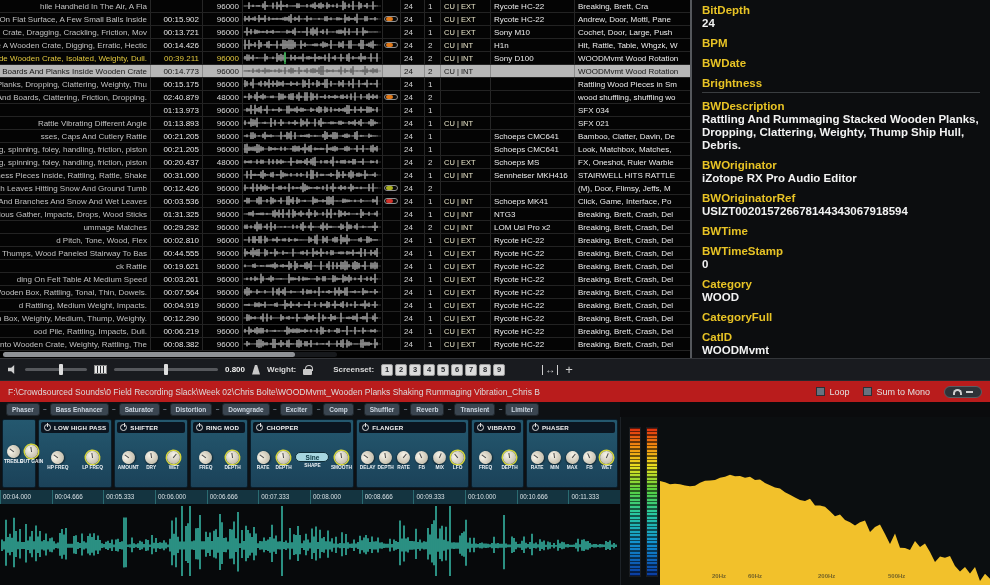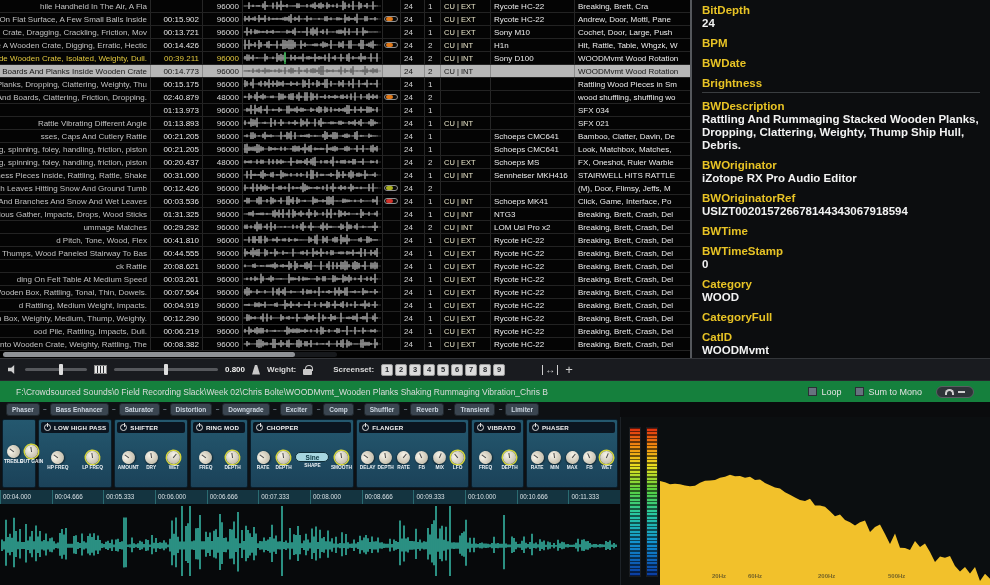--- a/index.html
+++ b/index.html
@@ -55,22 +55,22 @@
   .lock:before{content:"";position:absolute;left:1.5px;top:-4px;width:6px;height:5px;
                border:1.5px solid #c9c9c9;border-bottom:none;border-radius:4px 4px 0 0;}
   .ssbtns{display:flex;gap:2px;}
   .ssbtn{width:12px;height:12px;background:#dcdcdc;color:#26282c;font-size:7.5px;font-weight:bold;
          border:1px solid #9a9a9a;border-radius:2px;display:flex;align-items:center;justify-content:center;}
   .fit{font-size:10px;color:#cfcfcf;border-left:1.5px solid #cfcfcf;border-right:1.5px solid #cfcfcf;
        padding:0 2px;line-height:10px;margin-left:30px;}
   .cross{font-size:13px;color:#cfcfcf;line-height:12px;}
 
   
-  .pathbar{position:absolute;left:0;top:380px;width:990px;height:22px;background:#15803d;
-           display:flex;align-items:center;gap:14px;padding:0 16px;border-top:1px solid #26282c;}
+  .pathbar{position:absolute;left:0;top:380px;width:990px;height:22px;background:#b91c1c;
+           display:flex;align-items:center;gap:14px;padding:0 8px;border-top:1px solid #26282c;}
   .pathtext{font-size:8.5px;color:#dcdcdc;white-space:nowrap;overflow:hidden;flex:1;}
   .chk{display:flex;align-items:center;gap:4px;font-size:9px;color:#e2e2e2;}
   .chk i{width:9px;height:9px;background:#67727f;border:1px solid #2c3036;display:block;}
   .hpbtn{display:flex;align-items:center;gap:4px;background:#2e3338;border:1px solid #5a5e63;
          border-radius:8px;padding:2px 8px;}
   .hpico{width:9px;height:6px;border:2px solid #cfcfcf;border-bottom:none;border-radius:5px 5px 0 0;}
   .hpdash{width:7px;height:2px;background:#cfcfcf;}
 
   
   .chain{position:absolute;left:0;top:402px;width:620px;height:15px;background:#0e1114;
@@ -1637,21 +1637,21 @@
           </div>
           <div class="c-pill"></div>
           <div>24</div>
           <div>2</div>
           <div class="c-cu">CU | INT</div>
           <div class="c-mic">LOM Usi Pro x2</div>
           <div class="c-d2">Breaking, Brett, Crash, Del</div>
         </div>
         <div class="row">
           <div class="c-desc">d Pitch, Tone, Wood, Flex</div>
-          <div class="c-time">00:41.810</div>
+          <div class="c-time">00:02.810</div>
           <div class="c-rate">96000</div>
           <div class="c-wave">
             <svg width="138" height="12">
               <line x1="0" y1="6" x2="138" y2="6" stroke="rgba(255,255,255,.35)" stroke-width="0.6"></line>
               <line x1="2" y1="5.3" x2="2" y2="6.5" stroke="#f2f2f2" stroke-width="1"></line>
               <line x1="4" y1="5.5" x2="4" y2="6.4" stroke="#f2f2f2" stroke-width="1"></line>
               <line x1="6" y1="2.6" x2="6" y2="8.7" stroke="#f2f2f2" stroke-width="1"></line>
               <line x1="8" y1="5.5" x2="8" y2="6.4" stroke="#f2f2f2" stroke-width="1"></line>
               <line x1="10" y1="2.2" x2="10" y2="9.0" stroke="#f2f2f2" stroke-width="1"></line>
               <line x1="12" y1="2.1" x2="12" y2="9.2" stroke="#f2f2f2" stroke-width="1"></line>
@@ -1803,21 +1803,21 @@
           </div>
           <div class="c-pill"></div>
           <div>24</div>
           <div>1</div>
           <div class="c-cu">CU | EXT</div>
           <div class="c-mic">Rycote HC-22</div>
           <div class="c-d2">Breaking, Brett, Crash, Del</div>
         </div>
         <div class="row">
           <div class="c-desc">ck Rattle</div>
-          <div class="c-time">20:08.621</div>
+          <div class="c-time">00:19.621</div>
           <div class="c-rate">96000</div>
           <div class="c-wave">
             <svg width="138" height="12">
               <line x1="0" y1="6" x2="138" y2="6" stroke="rgba(255,255,255,.35)" stroke-width="0.6"></line>
               <line x1="2" y1="4.5" x2="2" y2="7.2" stroke="#f2f2f2" stroke-width="1"></line>
               <line x1="4" y1="5.6" x2="4" y2="6.3" stroke="#f2f2f2" stroke-width="1"></line>
               <line x1="6" y1="5.5" x2="6" y2="6.4" stroke="#f2f2f2" stroke-width="1"></line>
               <line x1="8" y1="5.6" x2="8" y2="6.3" stroke="#f2f2f2" stroke-width="1"></line>
               <line x1="10" y1="4.0" x2="10" y2="7.6" stroke="#f2f2f2" stroke-width="1"></line>
               <line x1="12" y1="3.5" x2="12" y2="8.0" stroke="#f2f2f2" stroke-width="1"></line>

